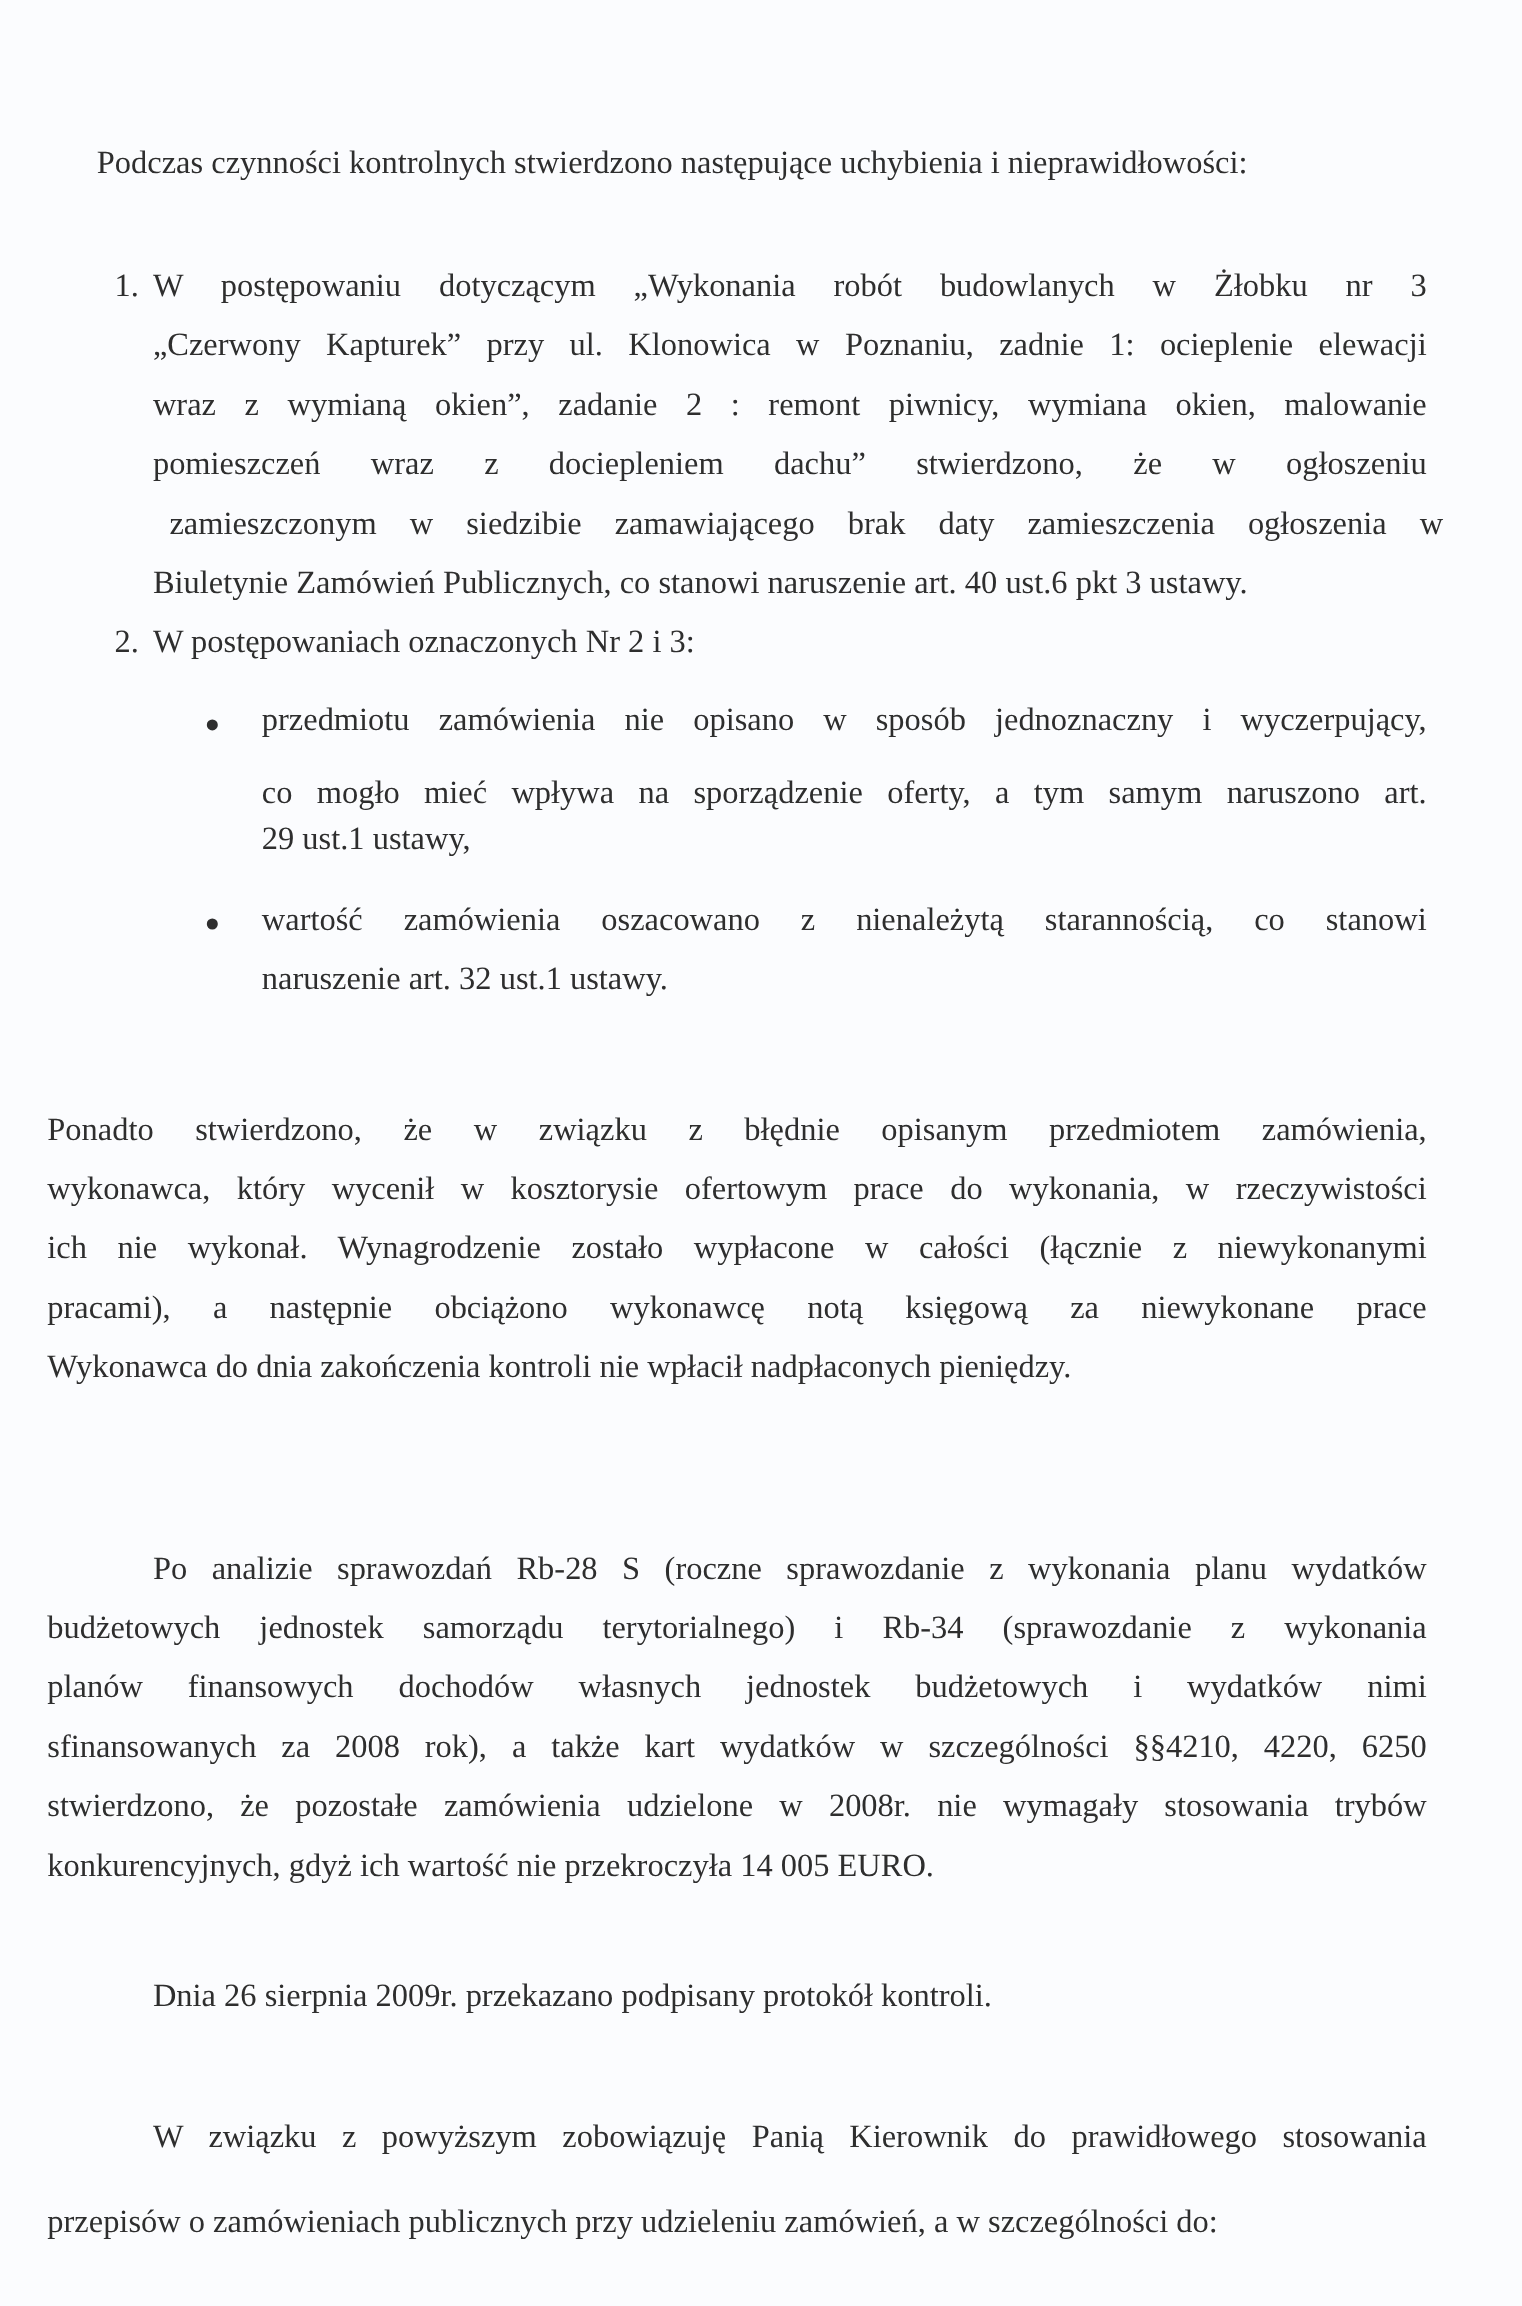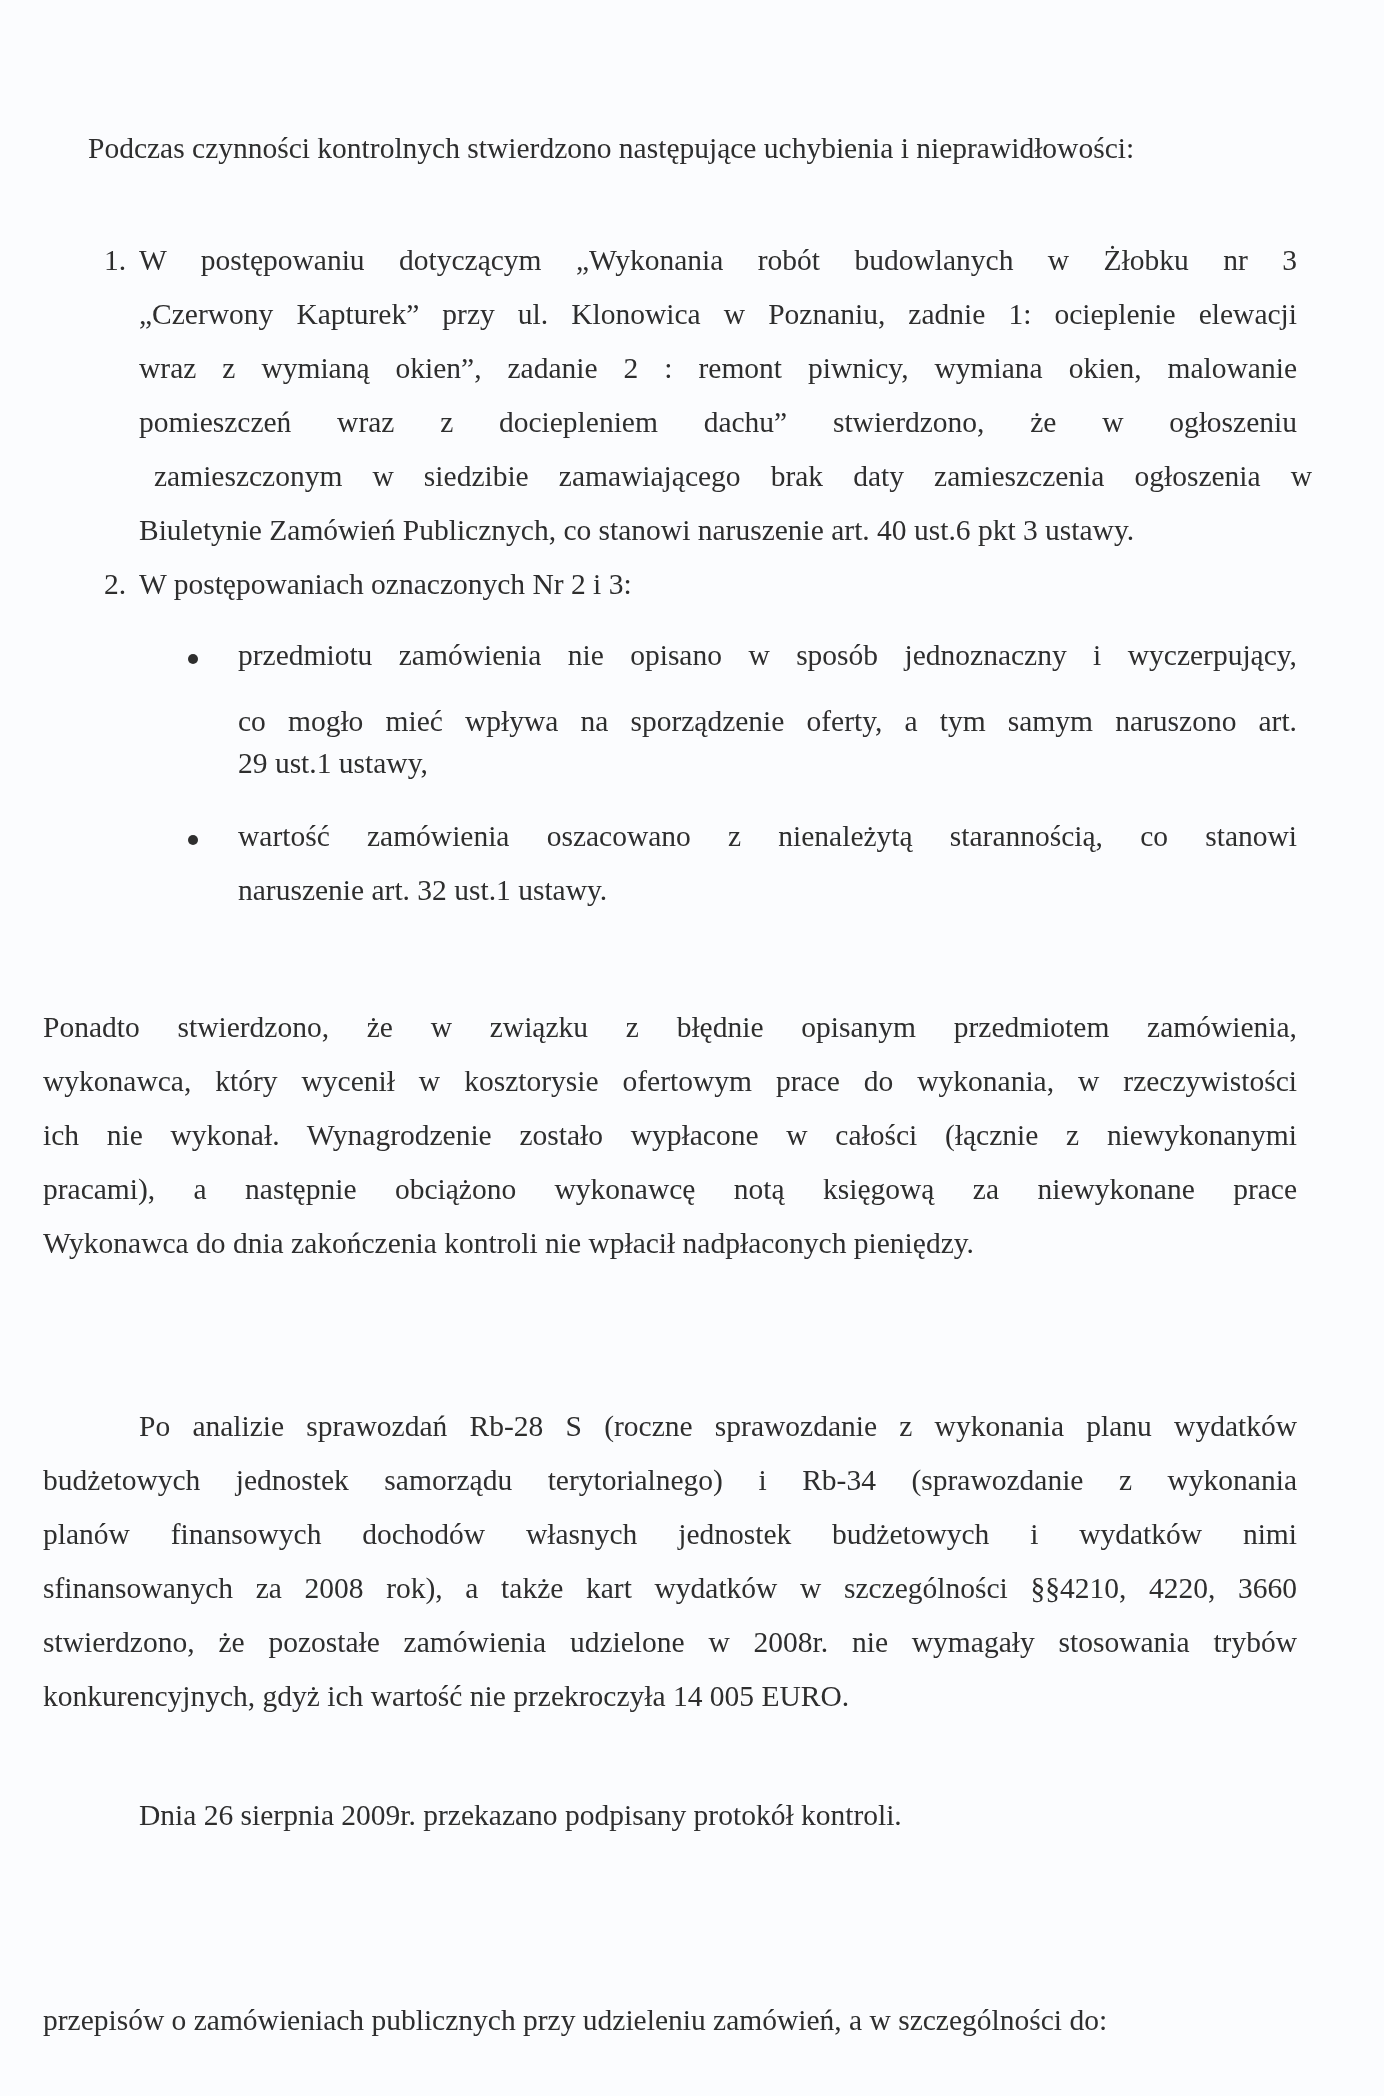--- a/index.html
+++ b/index.html
@@ -71,21 +71,22 @@
 
   <div class="line justify" style="left:43px; top:997px; width:1254px;">Ponadto stwierdzono, że w związku z błędnie opisanym przedmiotem zamówienia,</div>
   <div class="line justify" style="left:43px; top:1051px; width:1254px;">wykonawca, który wycenił w kosztorysie ofertowym prace do wykonania, w rzeczywistości</div>
   <div class="line justify" style="left:43px; top:1105px; width:1254px;">ich nie wykonał. Wynagrodzenie zostało wypłacone w całości (łącznie z niewykonanymi</div>
   <div class="line justify" style="left:43px; top:1159px; width:1254px;">pracami), a następnie obciążono wykonawcę notą księgową za niewykonane prace</div>
   <div class="line" style="left:43px; top:1213px;">Wykonawca do dnia zakończenia kontroli nie wpłacił nadpłaconych pieniędzy.</div>
 
   <div class="line justify" style="left:139px; top:1396px; width:1158px;">Po analizie sprawozdań Rb-28 S (roczne sprawozdanie z wykonania planu wydatków</div>
   <div class="line justify" style="left:43px; top:1450px; width:1254px;">budżetowych jednostek samorządu terytorialnego) i Rb-34 (sprawozdanie z wykonania</div>
   <div class="line justify" style="left:43px; top:1504px; width:1254px;">planów finansowych dochodów własnych jednostek budżetowych i wydatków nimi</div>
-  <div class="line justify" style="left:43px; top:1558px; width:1254px;">sfinansowanych za 2008 rok), a także kart wydatków w szczególności §§4210, 4220, 3660</div>
+  <div class="line justify" style="left:43px; top:1558px; width:1254px;">sfinansowanych za 2008 rok), a także kart wydatków w szczególności §§4210, 4220, 6250</div>
   <div class="line justify" style="left:43px; top:1612px; width:1254px;">stwierdzono, że pozostałe zamówienia udzielone w  2008r. nie wymagały stosowania trybów</div>
   <div class="line" style="left:43px; top:1666px;">konkurencyjnych, gdyż ich wartość nie przekroczyła 14 005 EURO.</div>
 
   <div class="line" style="left:139px; top:1785px;">Dnia  26  sierpnia 2009r. przekazano podpisany protokół kontroli.</div>
 
+  <div class="line justify" style="left:139px; top:1913px; width:1158px;">W związku z powyższym zobowiązuję Panią Kierownik do prawidłowego stosowania</div>
   <div class="line" style="left:43px; top:1990px;">przepisów o zamówieniach publicznych przy udzieleniu zamówień, a w szczególności  do:</div>
 
 </div>
 
 </body></html>

